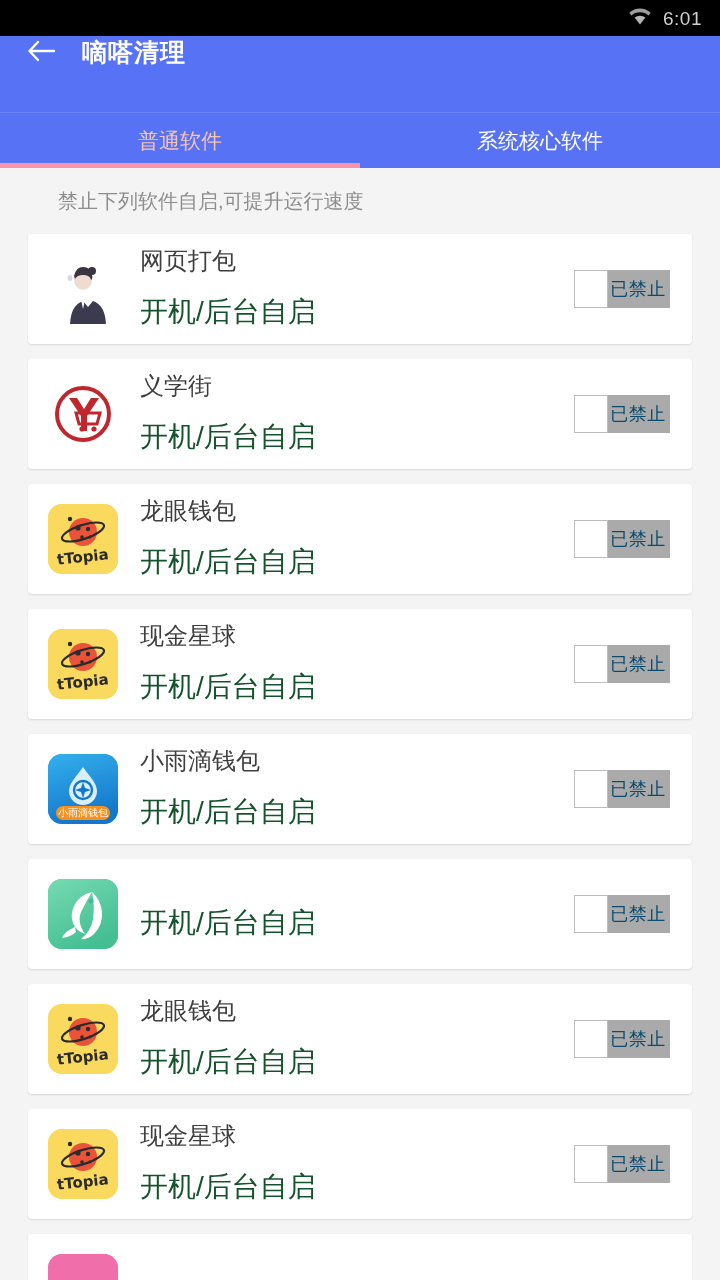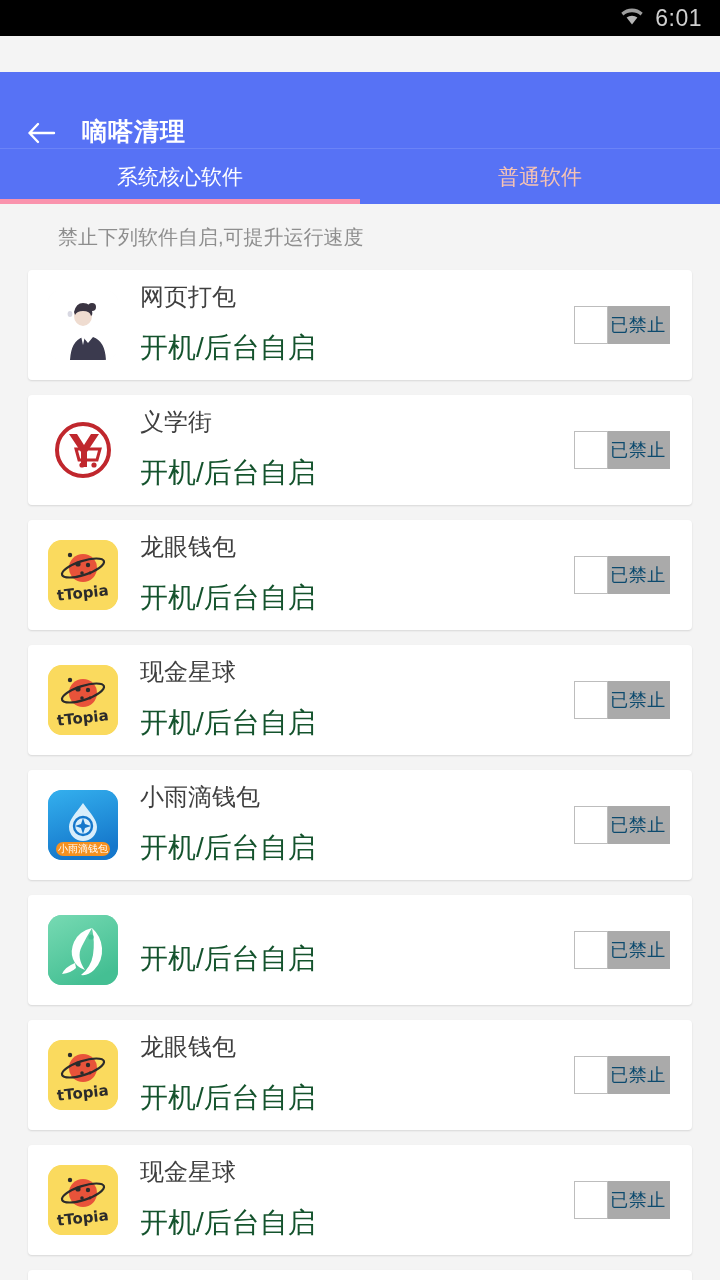--- a/index.html
+++ b/index.html
@@ -10,26 +10,26 @@
     overflow:hidden;
   }
   #app { position:relative; width:720px; height:1280px; overflow:hidden; }
 
   
   .statusbar{
     height:36px; background:#000; display:flex; align-items:center;
     justify-content:flex-end; padding-right:18px; gap:10px;
   }
   .wifi-ico{ display:block; }
-  .clock{ color:#cfcfcf; font-size:23px; letter-spacing:.5px; line-height:1; }
+  .clock{ color:#cfcfcf; font-size:19px; letter-spacing:.5px; line-height:1; }
 
   
   .appbar{
-    height:76px; background:#5772f5; display:flex; align-items:flex-end;
-    padding-left:26px; gap:26px;margin-top:36px;
+    height:76px; background:#5772f5; display:flex; align-items:flex-start;
+    padding-left:26px; gap:26px;
   }
   .back-btn{ width:30px; height:30px; display:flex; align-items:center; justify-content:center; cursor:pointer; }
   .app-title{ color:#fff; font-size:25px; font-weight:600; letter-spacing:1px; }
 
   
   .tabbar{
     height:56px; background:#5772f5; display:flex; position:relative;
     border-top:1px solid #6b83f7;
   }
   .tab{
@@ -103,22 +103,22 @@
   <div class="appbar">
     <span class="back-btn">
       <svg width="30" height="26" viewBox="0 0 30 26">
         <path d="M12 4 L3.5 13 L12 22 M3.5 13 H28" stroke="#fff" stroke-width="2.4" fill="none" stroke-linecap="round" stroke-linejoin="round"></path>
       </svg>
     </span>
     <span class="app-title">嘀嗒清理</span>
   </div>
 
   <div class="tabbar">
+    <div class="tab active">普通软件</div>
     <div class="tab inactive">系统核心软件</div>
-    <div class="tab active">普通软件</div>
     <div class="tab-indicator"></div>
   </div>
 
   <div class="hint">禁止下列软件自启,可提升运行速度</div>
 
   <div class="list" id="app-list">
       <div class="card">
         <div class="icon-wrap ic-photo">
           <svg viewBox="0 0 70 70">
             <rect width="70" height="70" fill="#ffffff"></rect>

